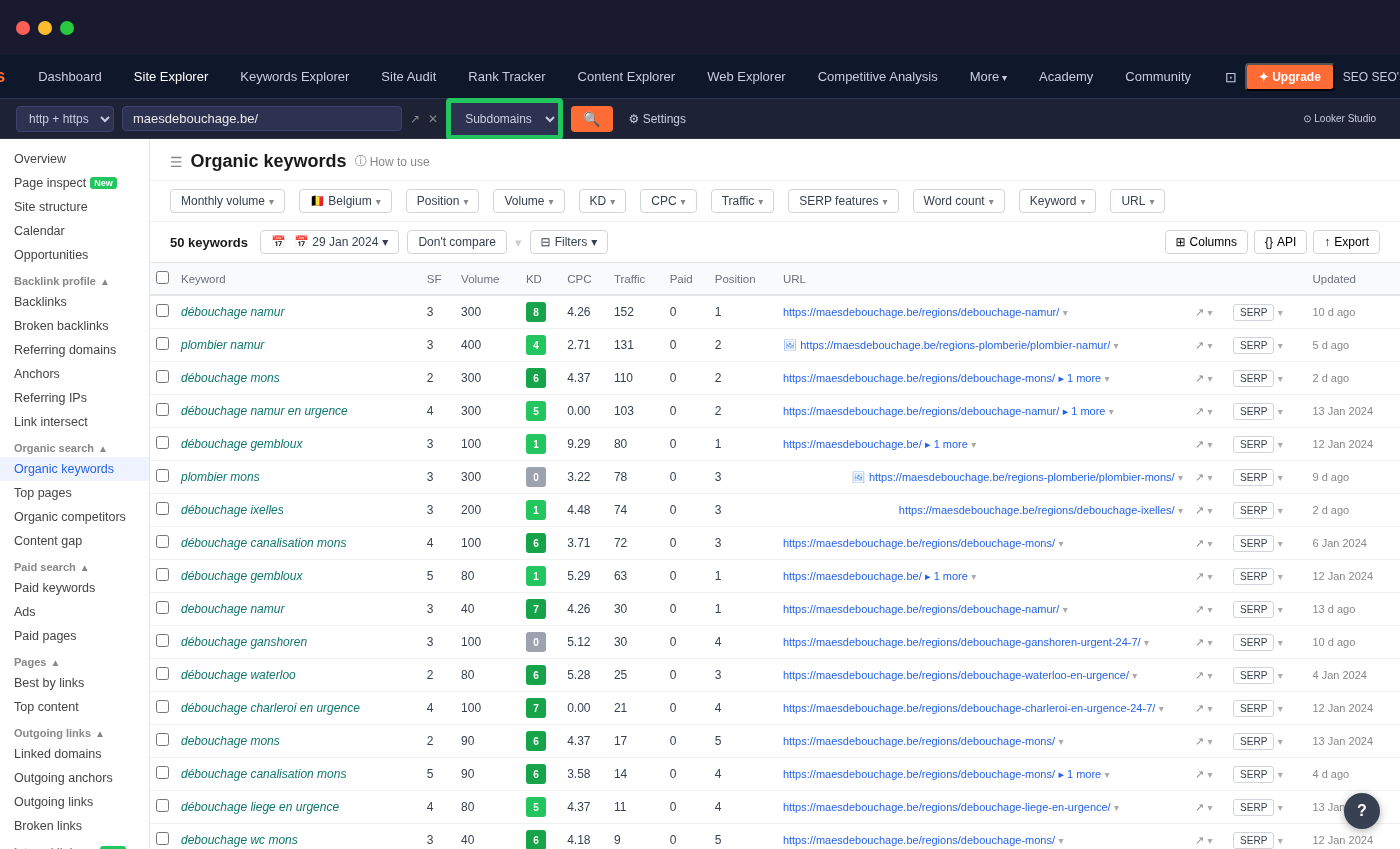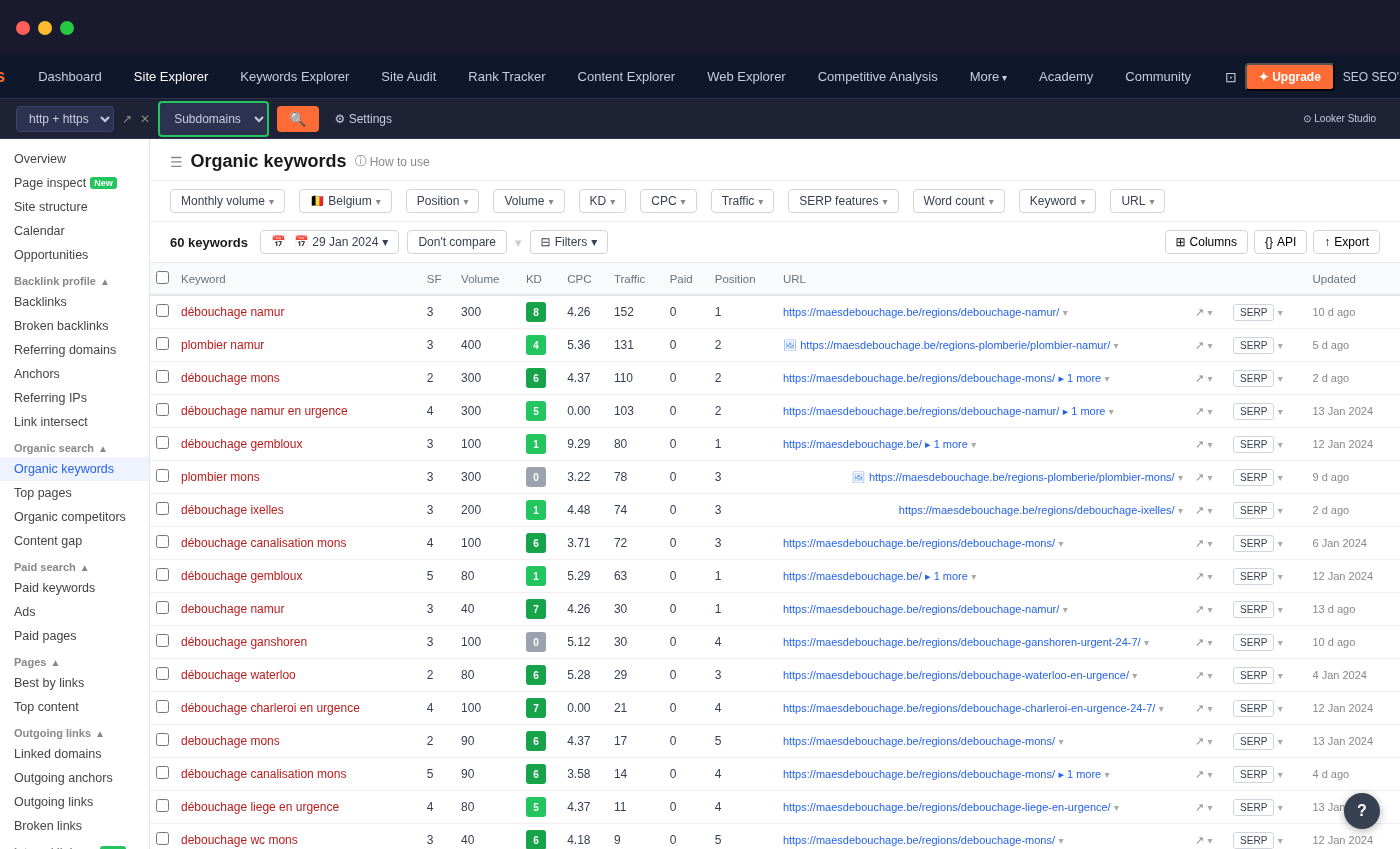--- a/index.html
+++ b/index.html
@@ -23,21 +23,21 @@
     .nav-right { display: flex; align-items: center; gap: 8px; }
     .upgrade-btn { background: #ff6b35; color: #fff; padding: 5px 12px; border-radius: 4px; font-size: 12px; font-weight: 600; cursor: pointer; white-space: nowrap; }
     .workspace-label { color: #c8cce0; font-size: 12px; white-space: nowrap; }
     .monitor-icon { color: #c8cce0; font-size: 14px; }
 
     
     .address-bar { background: #1e2235; height: 40px; display: flex; align-items: center; padding: 0 16px; gap: 8px; border-bottom: 1px solid #2d3250; }
     .protocol-select { background: #2d3250; color: #c8cce0; border: 1px solid #3d4370; border-radius: 4px; padding: 4px 8px; font-size: 12px; cursor: pointer; }
     .url-input { background: #2d3250; color: #e8e8e8; border: 1px solid #3d4370; border-radius: 4px; padding: 4px 10px; font-size: 13px; flex: 1; max-width: 280px; }
     .url-icon { color: #888; font-size: 12px; cursor: pointer; }
-    .subdomain-select { background: #2d3250; color: #c8cce0; border: 2px solid #22c55e; border-radius: 4px; padding: 8px 10px; font-size: 12px; cursor: pointer; }
+    .subdomain-select { background: #2d3250; color: #c8cce0; border: 5px solid #22c55e; border-radius: 4px; padding: 8px 10px; font-size: 12px; cursor: pointer; }
     .search-btn { background: #ff6b35; color: #fff; border: none; border-radius: 4px; padding: 5px 12px; cursor: pointer; font-size: 14px; }
     .settings-btn { background: transparent; color: #c8cce0; border: none; padding: 4px 8px; cursor: pointer; font-size: 12px; display: flex; align-items: center; gap: 4px; }
     .looker-btn { background: transparent; color: #c8cce0; border: none; padding: 4px 8px; cursor: pointer; font-size: 10px; margin-left: auto; display: flex; align-items: center; gap: 4px; }
 
     
     .main-layout { display: flex; height: calc(100vh - 139px); }
 
     
     .sidebar { width: 150px; background: #fff; border-right: 1px solid #e5e5e5; overflow-y: auto; padding: 8px 0; flex-shrink: 0; }
     .sidebar-item { padding: 5px 14px; color: #444; cursor: pointer; font-size: 12.5px; white-space: nowrap; }
@@ -66,21 +66,21 @@
     .columns-btn { background: #fff; border: 1px solid #d1d5db; border-radius: 4px; padding: 4px 10px; font-size: 12px; cursor: pointer; display: flex; align-items: center; gap: 4px; }
     .api-btn { background: #fff; border: 1px solid #d1d5db; border-radius: 4px; padding: 4px 10px; font-size: 12px; cursor: pointer; display: flex; align-items: center; gap: 4px; }
     .export-btn { background: #fff; border: 1px solid #d1d5db; border-radius: 4px; padding: 4px 10px; font-size: 12px; cursor: pointer; display: flex; align-items: center; gap: 4px; }
 
     
     .table-container { overflow-x: auto; }
     table { width: 100%; border-collapse: collapse; font-size: 12px; }
     thead tr { background: #f9fafb; border-bottom: 2px solid #e5e5e5; }
     th { padding: 8px 6px; text-align: left; color: #6b7280; font-weight: 500; white-space: nowrap; font-size: 11.5px; border-bottom: 1px solid #e5e5e5; cursor: pointer; }
     td { padding: 6px 6px; color: #374151; border-bottom: 1px solid #f0f0f0; vertical-align: middle; }
-    .keyword-link { color: #b91c1c; text-decoration: none; cursor: pointer; }
+    .keyword-link { color: #0f766e; text-decoration: none; cursor: pointer; font-style: italic; }
     .url-link { color: #2563eb; text-decoration: none; cursor: pointer; font-size: 11px; }
     .kd-badge { display: inline-flex; align-items: center; justify-content: center; width: 20px; height: 20px; border-radius: 3px; font-size: 10px; font-weight: 700; color: #fff; }
     .more-link { color: #2563eb; font-size: 11px; cursor: pointer; white-space: nowrap; }
     .col-check { width: 24px; }
     .serp-btn { background: #fff; border: 1px solid #d1d5db; border-radius: 3px; padding: 2px 6px; font-size: 10px; cursor: pointer; color: #374151; }
     .trend-icon { color: #888; font-size: 11px; }
     .dropdown-arrow { color: #aaa; font-size: 10px; }
     .updated-text { font-size: 11px; color: #888; white-space: nowrap; }
 
     
@@ -116,20 +116,21 @@
     <button class="upgrade-btn">✦ Upgrade</button>
     <span class="workspace-label">SEO SEO's work...</span>
 
   </div>
 </div>
 
 <div class="address-bar">
   <select class="protocol-select">
     <option>http + https</option>
   </select>
+  <input class="url-input" type="text" value="maesdebouchage.be/" style="">
   <span class="url-icon">↗</span>
   <span class="url-icon">✕</span>
   <select class="subdomain-select">
     <option>Subdomains</option>
   </select>
   <button class="search-btn">🔍</button>
   <button class="settings-btn">⚙ Settings</button>
   <button class="looker-btn">⊙ Looker Studio</button>
 </div>
 
@@ -194,21 +195,21 @@
       <button class="filter-btn">KD <span class="arrow">▾</span></button>
       <button class="filter-btn">CPC <span class="arrow">▾</span></button>
       <button class="filter-btn">Traffic <span class="arrow">▾</span></button>
       <button class="filter-btn">SERP features <span class="arrow">▾</span></button>
       <button class="filter-btn">Word count <span class="arrow">▾</span></button>
       <button class="filter-btn">Keyword <span class="arrow">▾</span></button>
       <button class="filter-btn">URL <span class="arrow">▾</span></button>
     </div>
 
     <div class="toolbar-row">
-      <span class="keywords-count">60 keywords</span>
+      <span class="keywords-count">50 keywords</span>
       <button class="date-btn">
         <span>📅</span>
         <span style="margin-left:4px;">📅 29 Jan 2024</span>
         <span class="arrow">▾</span>
       </button>
       <button class="compare-btn">Don't compare</button>
       <span style="color:#ccc">▾</span>
       <button class="filters-btn">
         <span>⊟</span> Filters
         <span class="arrow">▾</span>
@@ -266,21 +267,21 @@
       <span class="dropdown-arrow">▾</span>
     </td>
     <td class="updated-text">10 d ago</td>
   </tr>
             <tr>
     <td><input type="checkbox" style=""></td>
     <td><a class="keyword-link">plombier namur</a></td>
     <td>3</td>
     <td>400</td>
     <td><span class="kd-badge" style="background:#22c55e;">4</span></td>
-    <td>5.36</td>
+    <td>2.71</td>
     <td>131</td>
     <td>0</td>
     <td>2</td>
     <td style="max-width:320px;overflow:hidden;text-overflow:ellipsis;white-space:nowrap;"><span style="color:#3b82f6;font-size:11px;">🖼</span> <a class="url-link">https://maesdebouchage.be/regions-plomberie/plombier-namur/</a> <span style="color:#aaa;font-size:10px;">▾</span></td>
     <td style="white-space:nowrap;">
       <span class="trend-icon">↗</span>
       <span class="dropdown-arrow">▾</span>
     </td>
     <td>
       <button class="serp-btn">SERP</button>
@@ -477,21 +478,21 @@
     </td>
     <td class="updated-text">10 d ago</td>
   </tr>
             <tr>
     <td><input type="checkbox" style=""></td>
     <td><a class="keyword-link">débouchage waterloo</a></td>
     <td>2</td>
     <td>80</td>
     <td><span class="kd-badge" style="background:#16a34a;">6</span></td>
     <td>5.28</td>
-    <td>29</td>
+    <td>25</td>
     <td>0</td>
     <td>3</td>
     <td style="max-width:320px;overflow:hidden;text-overflow:ellipsis;white-space:nowrap;"><a class="url-link">https://maesdebouchage.be/regions/debouchage-waterloo-en-urgence/</a> <span style="color:#aaa;font-size:10px;">▾</span></td>
     <td style="white-space:nowrap;">
       <span class="trend-icon">↗</span>
       <span class="dropdown-arrow">▾</span>
     </td>
     <td>
       <button class="serp-btn">SERP</button>
       <span class="dropdown-arrow">▾</span>

